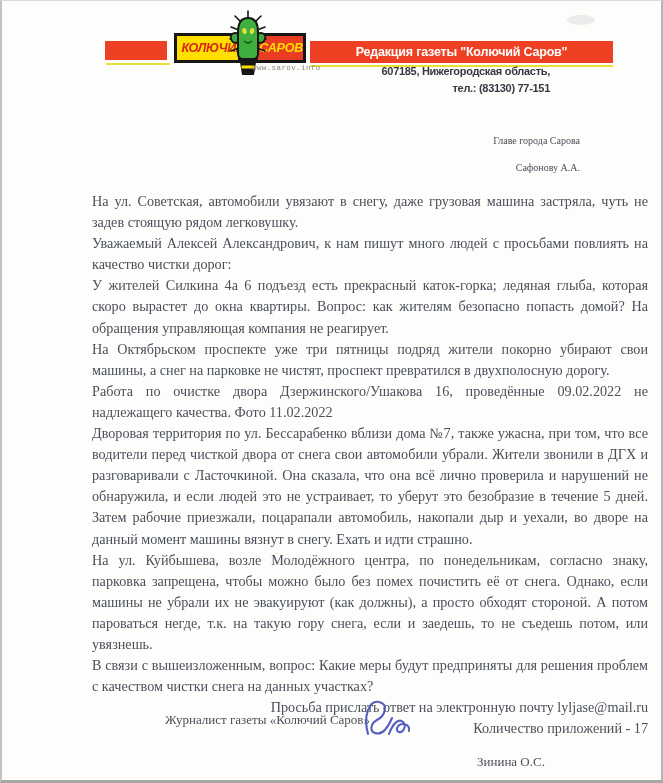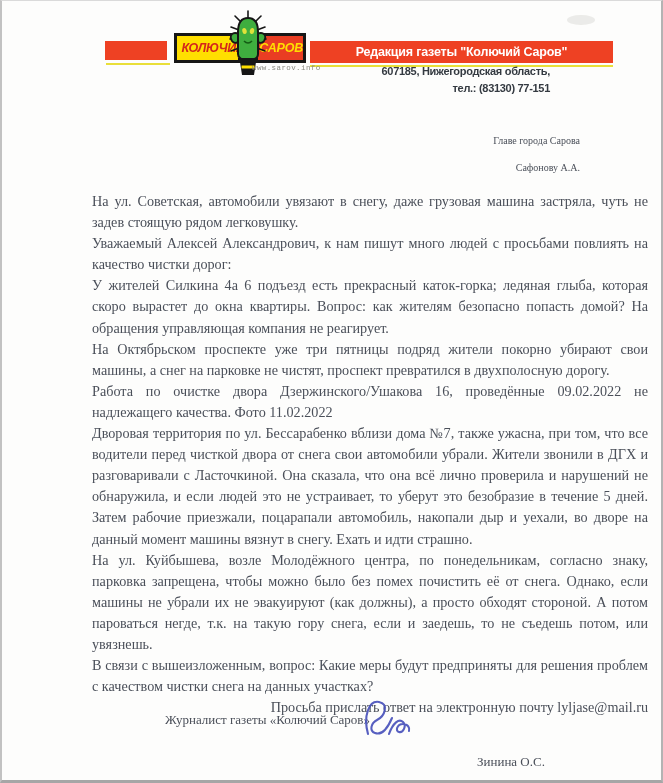--- a/index.html
+++ b/index.html
@@ -134,20 +134,21 @@
   <div class="letter-body">
     <p>На ул. Советская, автомобили увязают в снегу, даже грузовая машина застряла, чуть не задев стоящую рядом легковушку.</p>
     <p>Уважаемый Алексей Александрович, к нам пишут много людей с просьбами повлиять на качество чистки дорог:</p>
     <p>У жителей Силкина 4а 6 подъезд есть прекрасный каток-горка; ледяная глыба, которая скоро вырастет до окна квартиры. Вопрос: как жителям безопасно попасть домой? На обращения управляющая компания не реагирует.</p>
     <p>На Октябрьском проспекте уже три пятницы подряд жители покорно убирают свои машины, а снег на парковке не чистят, проспект превратился в двухполосную дорогу.</p>
     <p>Работа по очистке двора Дзержинского/Ушакова 16, проведённые 09.02.2022 не надлежащего качества. Фото 11.02.2022</p>
     <p>Дворовая территория по ул. Бессарабенко вблизи дома №7, также ужасна, при том, что все водители перед чисткой двора от снега свои автомобили убрали. Жители звонили в ДГХ и разговаривали с Ласточкиной. Она сказала, что она всё лично проверила и нарушений не обнаружила, и если людей это не устраивает, то уберут это безобразие в течение 5 дней. Затем рабочие приезжали, поцарапали автомобиль, накопали дыр и уехали, во дворе на данный момент машины вязнут в снегу. Ехать и идти страшно.</p>
     <p>На ул. Куйбышева, возле Молодёжного центра, по понедельникам, согласно знаку, парковка запрещена, чтобы можно было без помех почистить её от снега. Однако, если машины не убрали их не эвакуируют (как должны), а просто обходят стороной. А потом пароваться негде, т.к. на такую гору снега, если и заедешь, то не съедешь потом, или увязнешь.</p>
     <p>В связи с вышеизложенным, вопрос: Какие меры будут предприняты для решения проблем с качеством чистки снега на данных участках?</p>
     <p class="plain">Просьба прислать ответ на электронную почту lyljase@mail.ru</p>
+    <p class="plain">Количество приложений - 17</p>
   </div>
 
   <div class="sig-row">
     <div class="sig-role">Журналист газеты «Колючий Саров»</div>
     <svg class="sig-scribble" viewBox="0 0 58 52">
       <g fill="none" stroke="#4952bb" stroke-width="2.1" stroke-linecap="round" opacity="0.92">
         <path d="M10,40 C5,22 11,6 21,8 C31,10 27,22 19,26 C13,29 11,37 17,39 C25,42 31,31 34,24"></path>
         <path d="M31,40 C35,29 41,24 45,28 C49,32 45,39 41,38 C37,37 39,30 45,30 C50,30 52,34 51,37"></path>
       </g>
     </svg>

